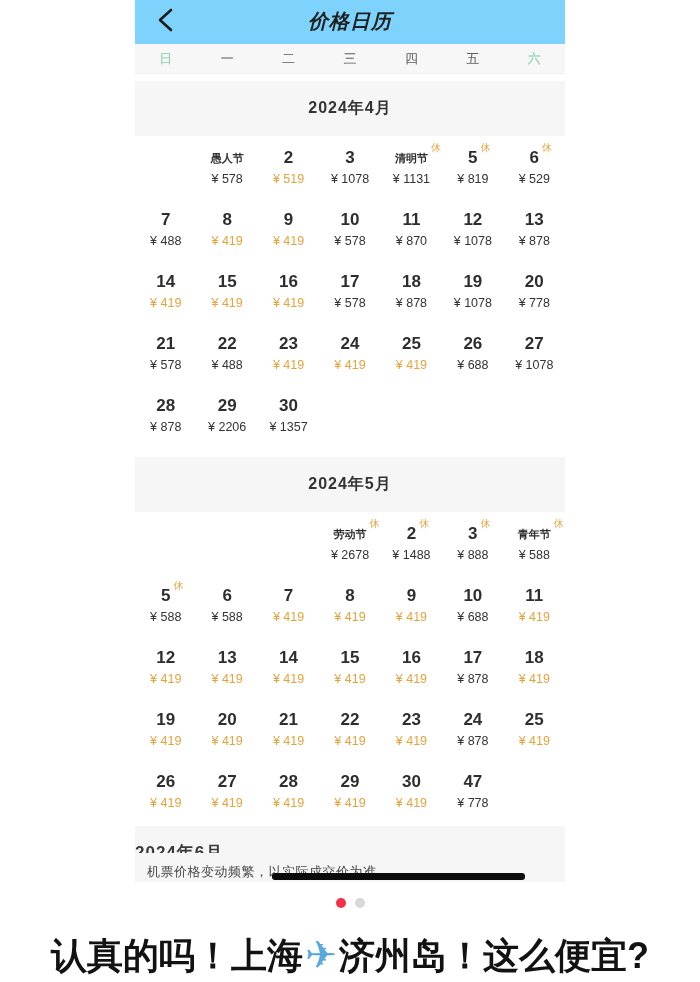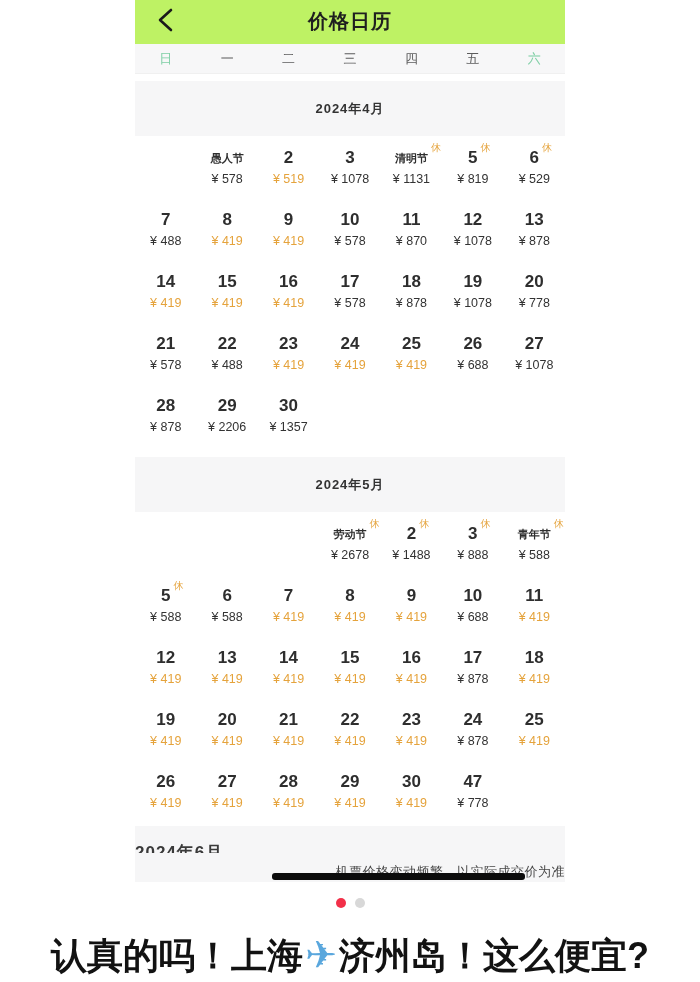--- a/index.html
+++ b/index.html
@@ -2,51 +2,51 @@
 <html><head>
 <meta charset="utf-8">
 <style>
   * { margin:0; padding:0; box-sizing:border-box; }
   html,body { width:700px; height:982px; background:#ffffff; overflow:hidden;
               font-family:"Liberation Sans","DejaVu Sans",sans-serif; }
 
   .phone { position:relative; width:430px; margin-left:135px; }
 
   
-  .nav { position:relative; height:44px; background:#bef264; }
+  .nav { position:relative; height:44px; background:#7dd3fc;font-style:italic; }
   .nav-back { position:absolute; left:18px; top:6px; width:26px; height:28px; cursor:pointer; }
   .nav-title { position:absolute; left:0; right:0; top:8px; text-align:center;
                font-size:20px; font-weight:600; color:#1f1f1f; letter-spacing:1px; }
 
   
   .weekday-row { display:grid; grid-template-columns:repeat(7,1fr); height:30px;
                  background:#f7f7f8; align-items:center; border-bottom:1px solid #f0f0f0;}
   .wd { text-align:center; font-size:13px; color:#5c5c5c; }
   .wd.accent { color:#7fcfa5; }
 
   
   .month-header { height:55px; margin-top:7px; background:#f6f6f7; display:flex;
                   align-items:center; justify-content:center;
-                  font-size:13px; font-weight:600; color:#333; letter-spacing:1px; }
+                  font-size:16px; font-weight:600; color:#333; letter-spacing:1px; }
   .grid { display:grid; grid-template-columns:repeat(7,1fr); grid-auto-rows:62px; padding-top:4px; }
   .cell { text-align:center; padding-top:8px; cursor:pointer; }
   .cell.empty { cursor:default; }
   .day-wrap { position:relative; display:inline-block; }
   .day { font-size:17px; font-weight:600; color:#2e2e2e; line-height:20px; }
   .day.festival { font-size:11px; letter-spacing:0; }
   .rest { position:absolute; right:-13px; top:-7px; font-size:10px; color:#e5a33c; font-weight:400; }
   .price { margin-top:4px; font-size:12.5px; color:#333; }
   .price.low { color:#e5a33c; }
 
   
   .june { position:relative; height:56px; margin-top:0; background:#f6f6f7; overflow:hidden; }
   .june-title-clip { height:12px; overflow:hidden; margin-top:15px; text-align:left;
                      font-size:17px; font-weight:600; color:#3a3a3a; letter-spacing:1px; }
   .toast-line { position:absolute; left:12px; right:0; bottom:1px; height:18px;
-                text-align:right; font-size:13px; color:#474747; letter-spacing:0.5px; }
+                text-align:left; font-size:13px; color:#474747; letter-spacing:0.5px; }
   .black-bar { position:absolute; left:137px; bottom:2px; width:253px; height:7px;
                background:#0c0c0c; border-radius:3px; }
 
   
   .dots { display:flex; justify-content:center; gap:9px; margin-top:16px; }
   .dot { width:10px; height:10px; border-radius:50%; background:#d8d8d8; cursor:pointer; }
   .dot.active { background:#f23049; }
 
   
   .caption { margin-top:24px; text-align:center; font-size:36px; font-weight:700;

